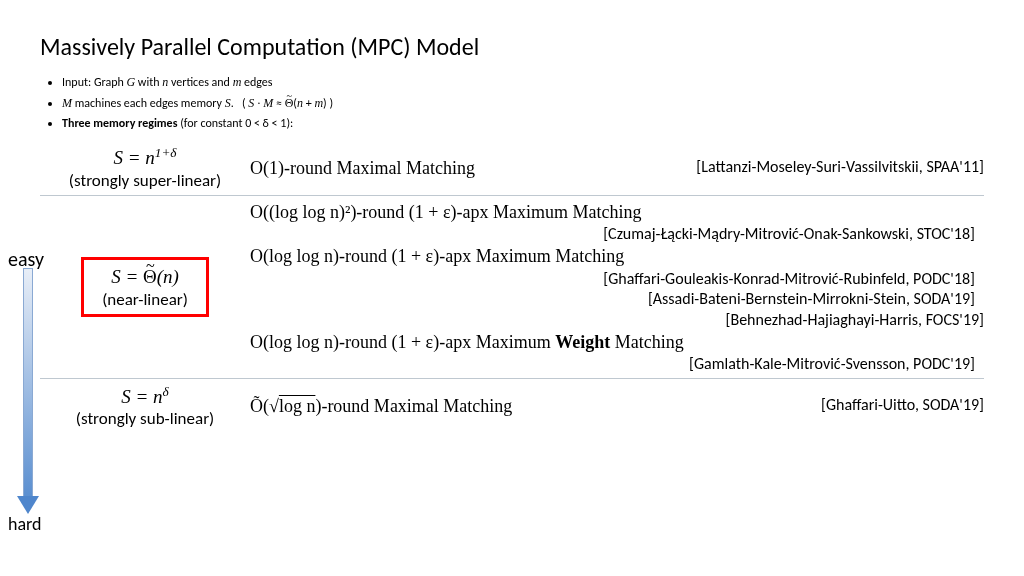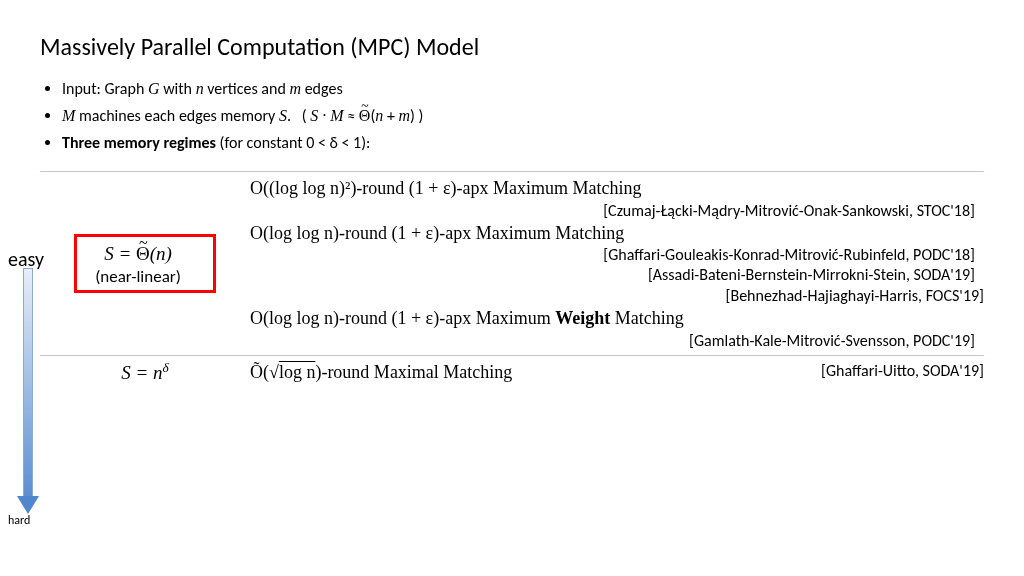--- a/index.html
+++ b/index.html
@@ -17,21 +17,21 @@
     padding: 32px 40px 20px 40px;
     box-sizing: border-box;
     height: 100%;
   }
   .title {
     font-size: 24px;
     font-weight: 400;
     margin: 0 0 8px 0;
   }
   .bullets {
-    font-size: 16px;
+    font-size: 12px;
     line-height: 1.55;
     margin-left: 0;
     padding-left: 22px;
   }
   .bullets li { margin: 2px 0; }
   .regimes {
     margin-top: 8px;
   }
   .row {
     display: flex;
@@ -49,37 +49,37 @@
   }
   .leftcol .sub { font-size: 17px; }
   .rightcol {
     flex: 1;
     font-size: 18px;
     line-height: 1.25;
   }
   .hlbox {
     display: inline-block;
     border: 3px solid #ff0000;
-    padding: 6px 32px 4px 18px;
+    padding: 6px 18px 4px 18px;
     text-align: center;
   }
   .cite {
     font-size: 16px;
     float: right;
     text-align: right;
   }
   .centered-cite{
     font-size:16px; text-align:right; margin-right:9px;
   }
   .line { margin: 1px 0; overflow:hidden;}
   .easy-label{
     position:absolute; left:8px; top:247px; font-size:20px;
   }
   .hard-label{
-    position:absolute; left:8px; top:513px; font-size:12px;
+    position:absolute; left:8px; top:513px; font-size:18px;
   }
   .arrow{
     position:absolute; left:20px; top:268px; width:14px; height:244px;
   }
   .arrow-stem{
     position:absolute; left:3px; top:0; width:8px; height:228px;
     background: linear-gradient(#e8eef7,#5b8fd0);
     border:1px solid #8aa9d3;
   }
   .arrow-head{
@@ -109,20 +109,32 @@
     <li>
       <span class="math">M</span><span> machines each edges memory </span><span class="math">S</span>. &nbsp; ( <span class="math">S · M</span> ≈ <span class="mathup tilde-over">Θ</span>(<span class="math">n</span> + <span class="math">m</span>)<span> )</span>
     </li>
     <li>
       <b>Three memory regimes</b><span> (for constant 0 &lt; δ &lt; 1):</span>
     </li>
   </ul>
 
   <div class="regimes">
 
+    <div class="row first">
+      <div class="leftcol">
+        <span class="math"><span>S = n</span><sup>1+δ</sup></span><br>
+        <span class="sub">(strongly super-linear)</span>
+      </div>
+      <div class="rightcol">
+        <div class="line">
+          <span class="mathup">O(1)-round Maximal Matching</span>
+          <span class="cite">[Lattanzi-Moseley-Suri-Vassilvitskii, SPAA'11]</span>
+        </div>
+      </div>
+    </div>
 
     <div class="row">
       <div class="leftcol">
         <div class="hlbox">
           <span class="math"><span>S = </span><span class="mathup tilde-over">Θ</span><span>(n)</span></span><br>
           <span class="sub">(near-linear)</span>
         </div>
       </div>
       <div class="rightcol">
         <div class="line"><span class="mathup">O((log log n)²)-round (1 + ε)-apx Maximum Matching</span></div>
@@ -132,20 +144,21 @@
         <div class="centered-cite">[Assadi-Bateni-Bernstein-Mirrokni-Stein, SODA'19]</div>
         <div class="line"><span class="cite">[Behnezhad-Hajiaghayi-Harris, FOCS'19]</span></div>
         <div class="line"><span class="mathup"><span>O(log log n)-round (1 + ε)-apx Maximum </span><b>Weight</b><span> Matching</span></span></div>
         <div class="centered-cite">[Gamlath-Kale-Mitrović-Svensson, PODC'19]</div>
       </div>
     </div>
 
     <div class="row">
       <div class="leftcol">
         <span class="math"><span>S = n</span><sup class="math">δ</sup></span><br>
+        <span class="sub">(strongly sub-linear)</span>
       </div>
       <div class="rightcol">
         <div class="line">
           <span class="mathup"><span>Õ(√</span><span style="text-decoration:overline">log n</span><span>)-round Maximal Matching</span></span>
           <span class="cite">[Ghaffari-Uitto, SODA'19]</span>
         </div>
       </div>
     </div>
 
   </div>

